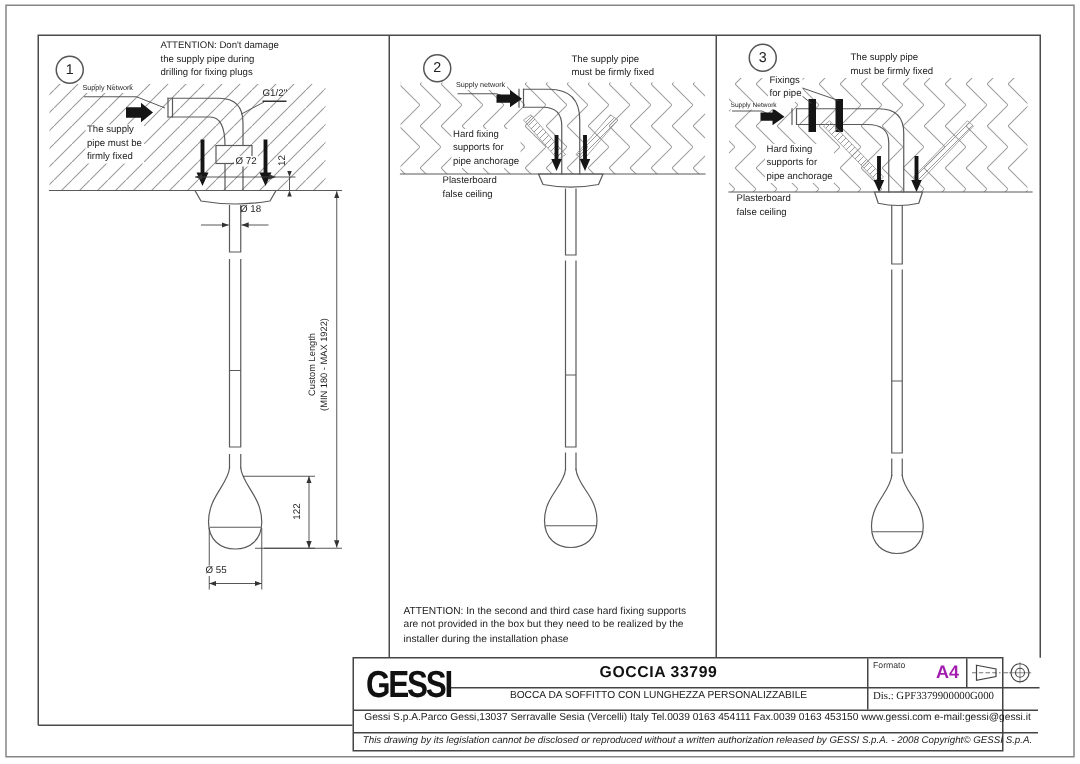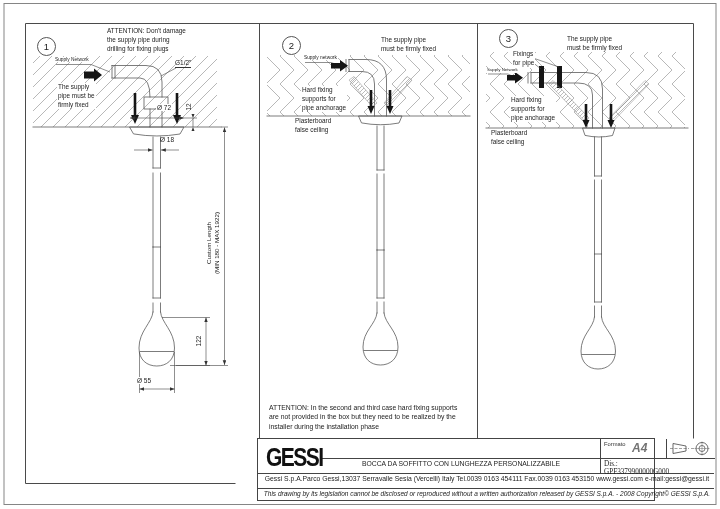--- a/index.html
+++ b/index.html
@@ -16,28 +16,28 @@
   .badge{position:absolute;width:17px;height:17px;border:1px solid #555;border-radius:50%;
          display:flex;align-items:center;justify-content:center;font-size:9.5px;background:#fff;color:#222;}
   svg.art{position:absolute;left:0;top:0;}
   .s{stroke:#5a5a5a;stroke-width:0.8;fill:none;stroke-linecap:square;}
   .d{stroke:#444;stroke-width:0.6;fill:none;}
   .dm{stroke:#444;stroke-width:0.6;fill:none;marker-start:url(#ah);marker-end:url(#ah);}
   .dmE{stroke:#444;stroke-width:0.6;fill:none;marker-end:url(#ah);}
   .dmS{stroke:#444;stroke-width:0.6;fill:none;marker-start:url(#ah);}
   .anchor{stroke:#151515;stroke-width:2.6;}
   
-  .tb{position:absolute;left:235px;top:438px;width:398px;height:63px;border:1px solid #444;background:#fff;box-sizing:border-box;margin-left:22px;}
+  .tb{position:absolute;left:235px;top:438px;width:434px;height:63px;border:1px solid #444;background:#fff;box-sizing:border-box;}
   .tbl{position:absolute;background:#444;}
   .tb-logo{position:absolute;left:8px;top:4px;font-size:21px;font-weight:bold;letter-spacing:-1.5px;
            transform:scale(1.0,1.2);transform-origin:left top;color:#111;}
   .tb-title{position:absolute;left:64px;top:3px;width:278px;text-align:center;font-size:10.5px;font-weight:bold;letter-spacing:0.4px;color:#111;}
   .tb-sub{position:absolute;left:64px;top:21px;width:278px;text-align:center;font-size:6.8px;color:#1c1c1c;}
   .tb-formato{position:absolute;left:346px;top:2px;font-size:5.8px;color:#333;}
-  .tb-a4{position:absolute;left:374px;top:2px;font-size:12px;font-weight:bold;font-style:italic;color:#737373;}
+  .tb-a4{position:absolute;left:388px;top:2px;font-size:12px;font-weight:bold;color:#a21caf;}
   .tb-dis{position:absolute;left:346px;top:21px;font-size:7.2px;color:#1c1c1c;font-family:Liberation Serif, serif;}
   .tb-co{position:absolute;left:0;top:36px;width:458px;text-align:center;font-size:6.8px;color:#1c1c1c;}
   .tb-legal{position:absolute;left:0;top:50.5px;width:458px;text-align:center;font-size:6.5px;font-style:italic;color:#1c1c1c;}
 </style>
 </head>
 <body>
 
 <svg class="art" width="720" height="509" viewBox="0 0 720 509">
   <defs>
     <pattern id="hatchA" width="12" height="12" patternUnits="userSpaceOnUse">
@@ -213,20 +213,21 @@
 installer during the installation phase</div>
 
 <div class="tb">
   <div class="tbl" style="left:64px;top:19px;width:393px;height:1px"></div>
   <div class="tbl" style="left:342px;top:0;width:1px;height:34px"></div>
   <div class="tbl" style="left:408px;top:0;width:1px;height:19px"></div>
   <div class="tbl" style="left:0;top:34px;width:456px;height:1px"></div>
   <div class="tbl" style="left:0;top:49px;width:456px;height:1px"></div>
 
   <div class="tb-logo">GESSI</div>
+  <div class="tb-title">GOCCIA 33799</div>
   <div class="tb-sub">BOCCA DA SOFFITTO CON LUNGHEZZA PERSONALIZZABILE</div>
   <div class="tb-formato">Formato</div>
   <div class="tb-a4">A4</div>
 
   <svg class="abs" style="left:411px;top:2px" width="45" height="15" viewBox="0 0 45 15">
     <polygon points="4,2.5 17,5 17,10 4,12.5" fill="none" stroke="#444" stroke-width="0.8"></polygon>
     <path d="M1,7.5 H20 M22,7.5 H25" stroke="#444" stroke-width="0.5" stroke-dasharray="3,1.5" fill="none"></path>
     <circle cx="33" cy="7.5" r="6" fill="none" stroke="#444" stroke-width="0.8"></circle>
     <circle cx="33" cy="7.5" r="3" fill="none" stroke="#444" stroke-width="0.7"></circle>
     <path d="M33,0.5 V14.5 M25.5,7.5 H40.5" stroke="#444" stroke-width="0.4" fill="none"></path>

